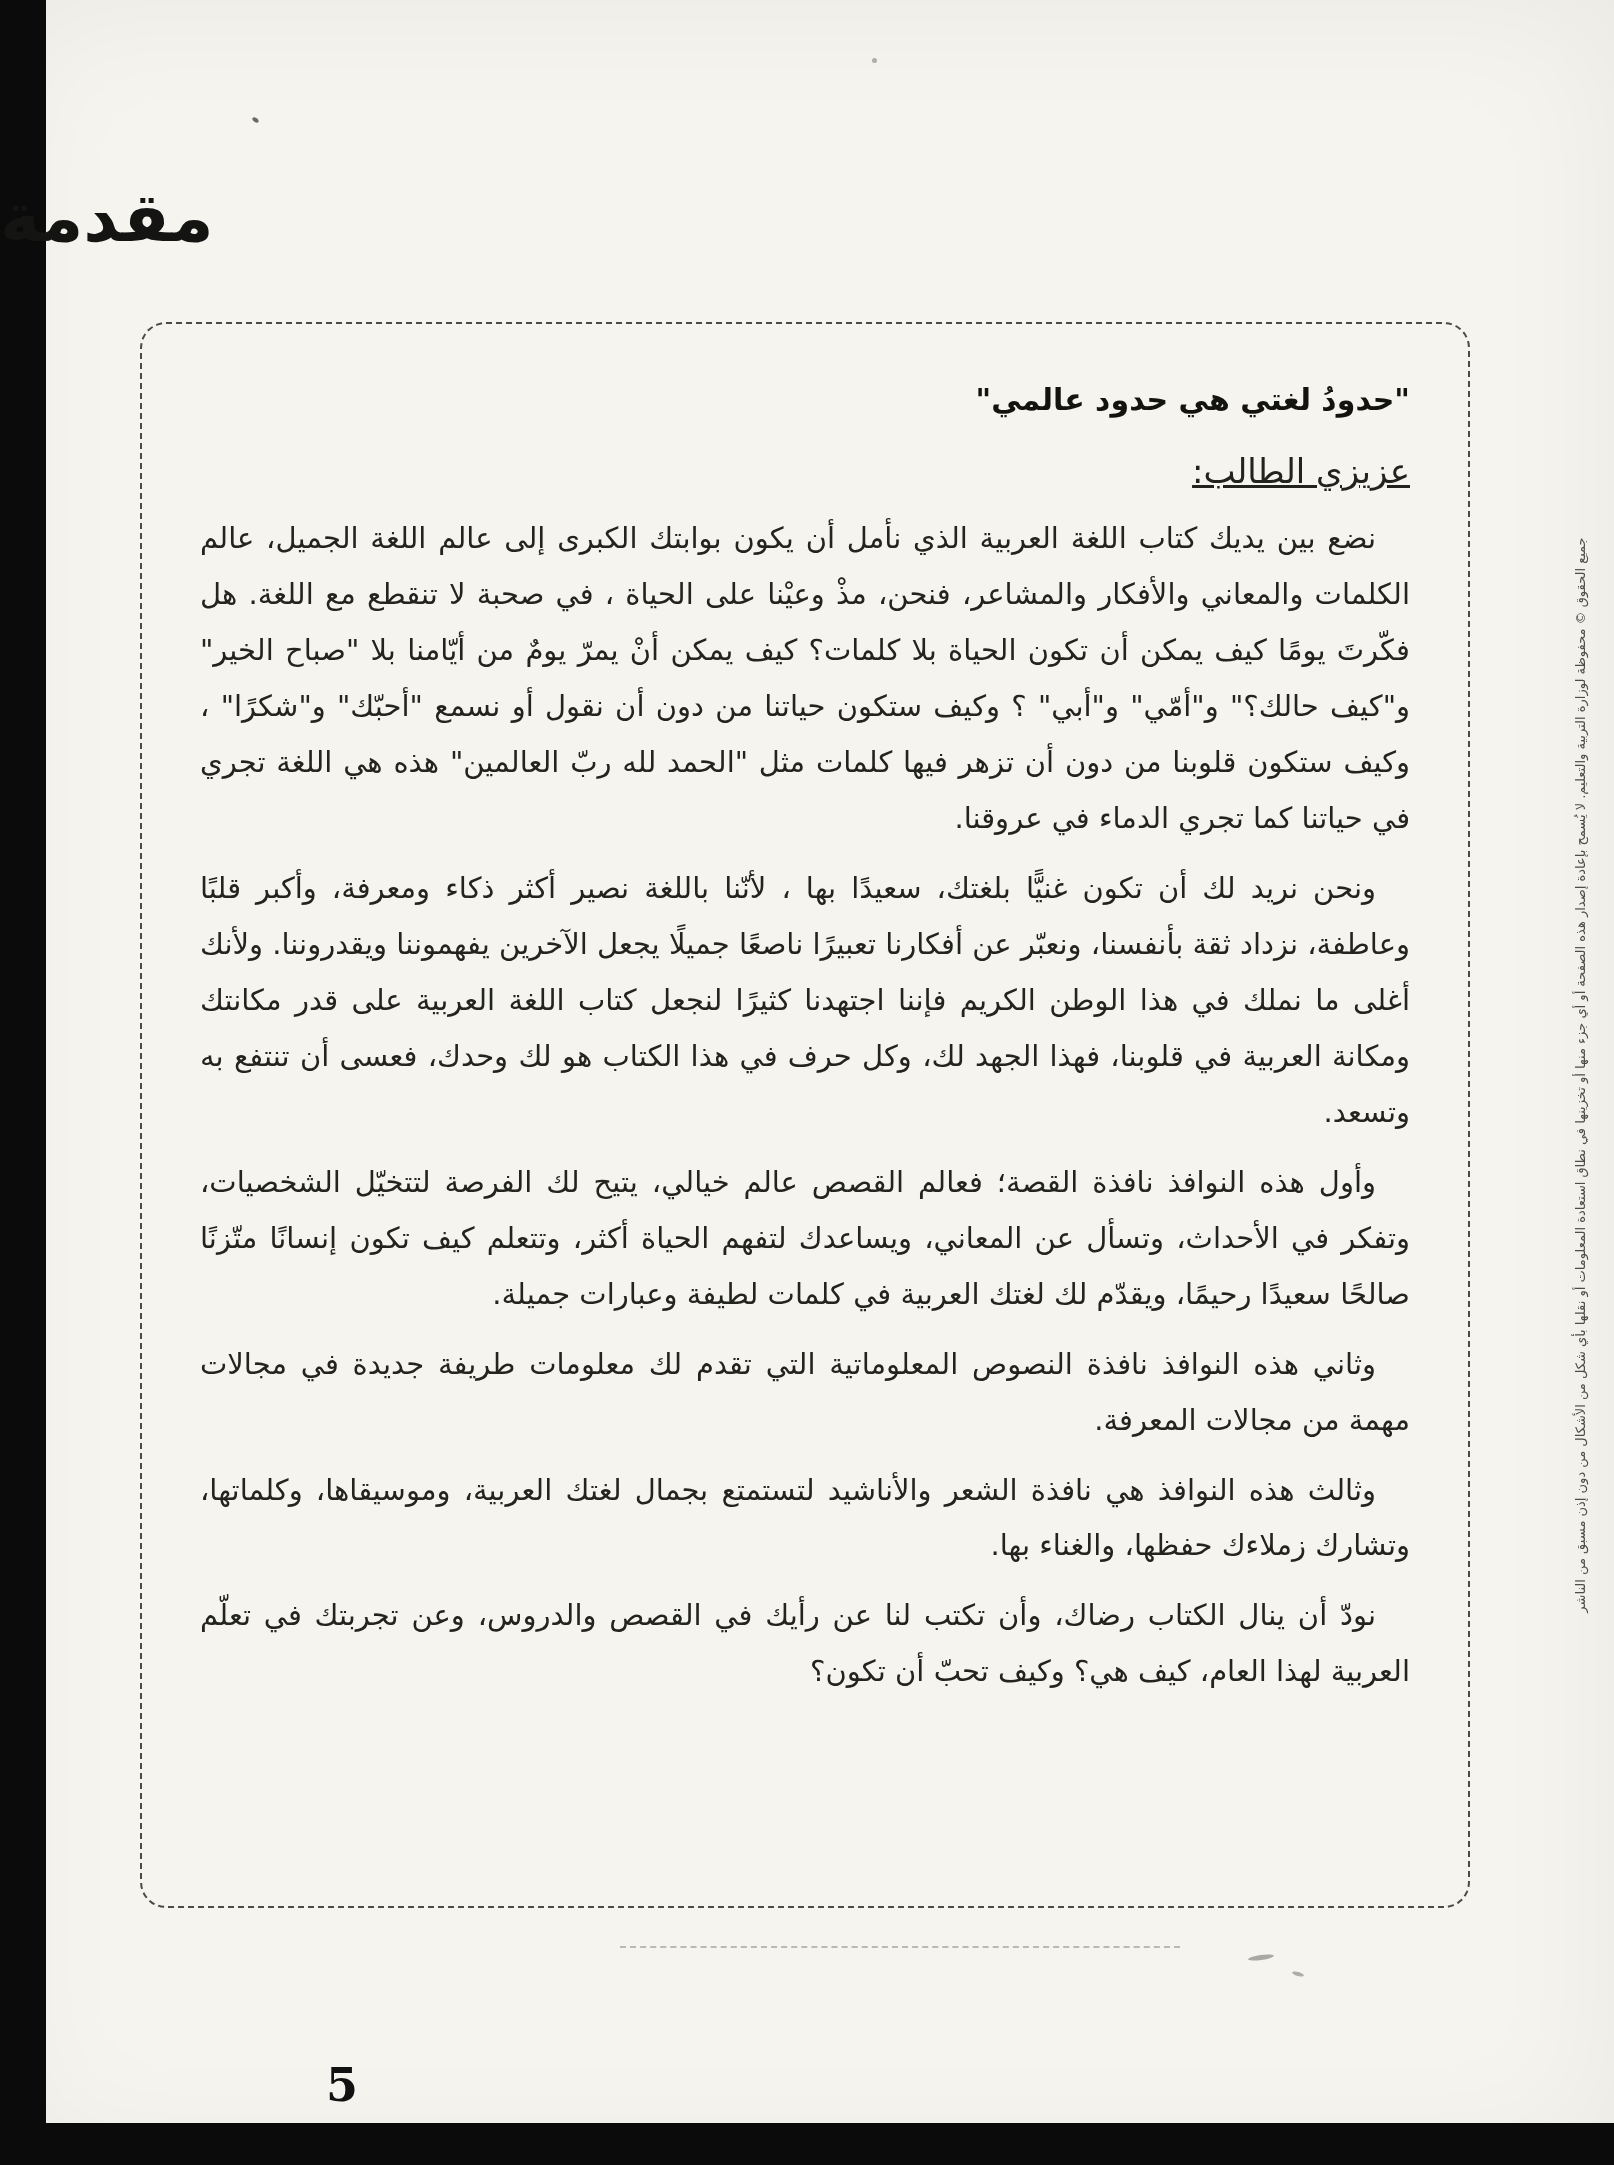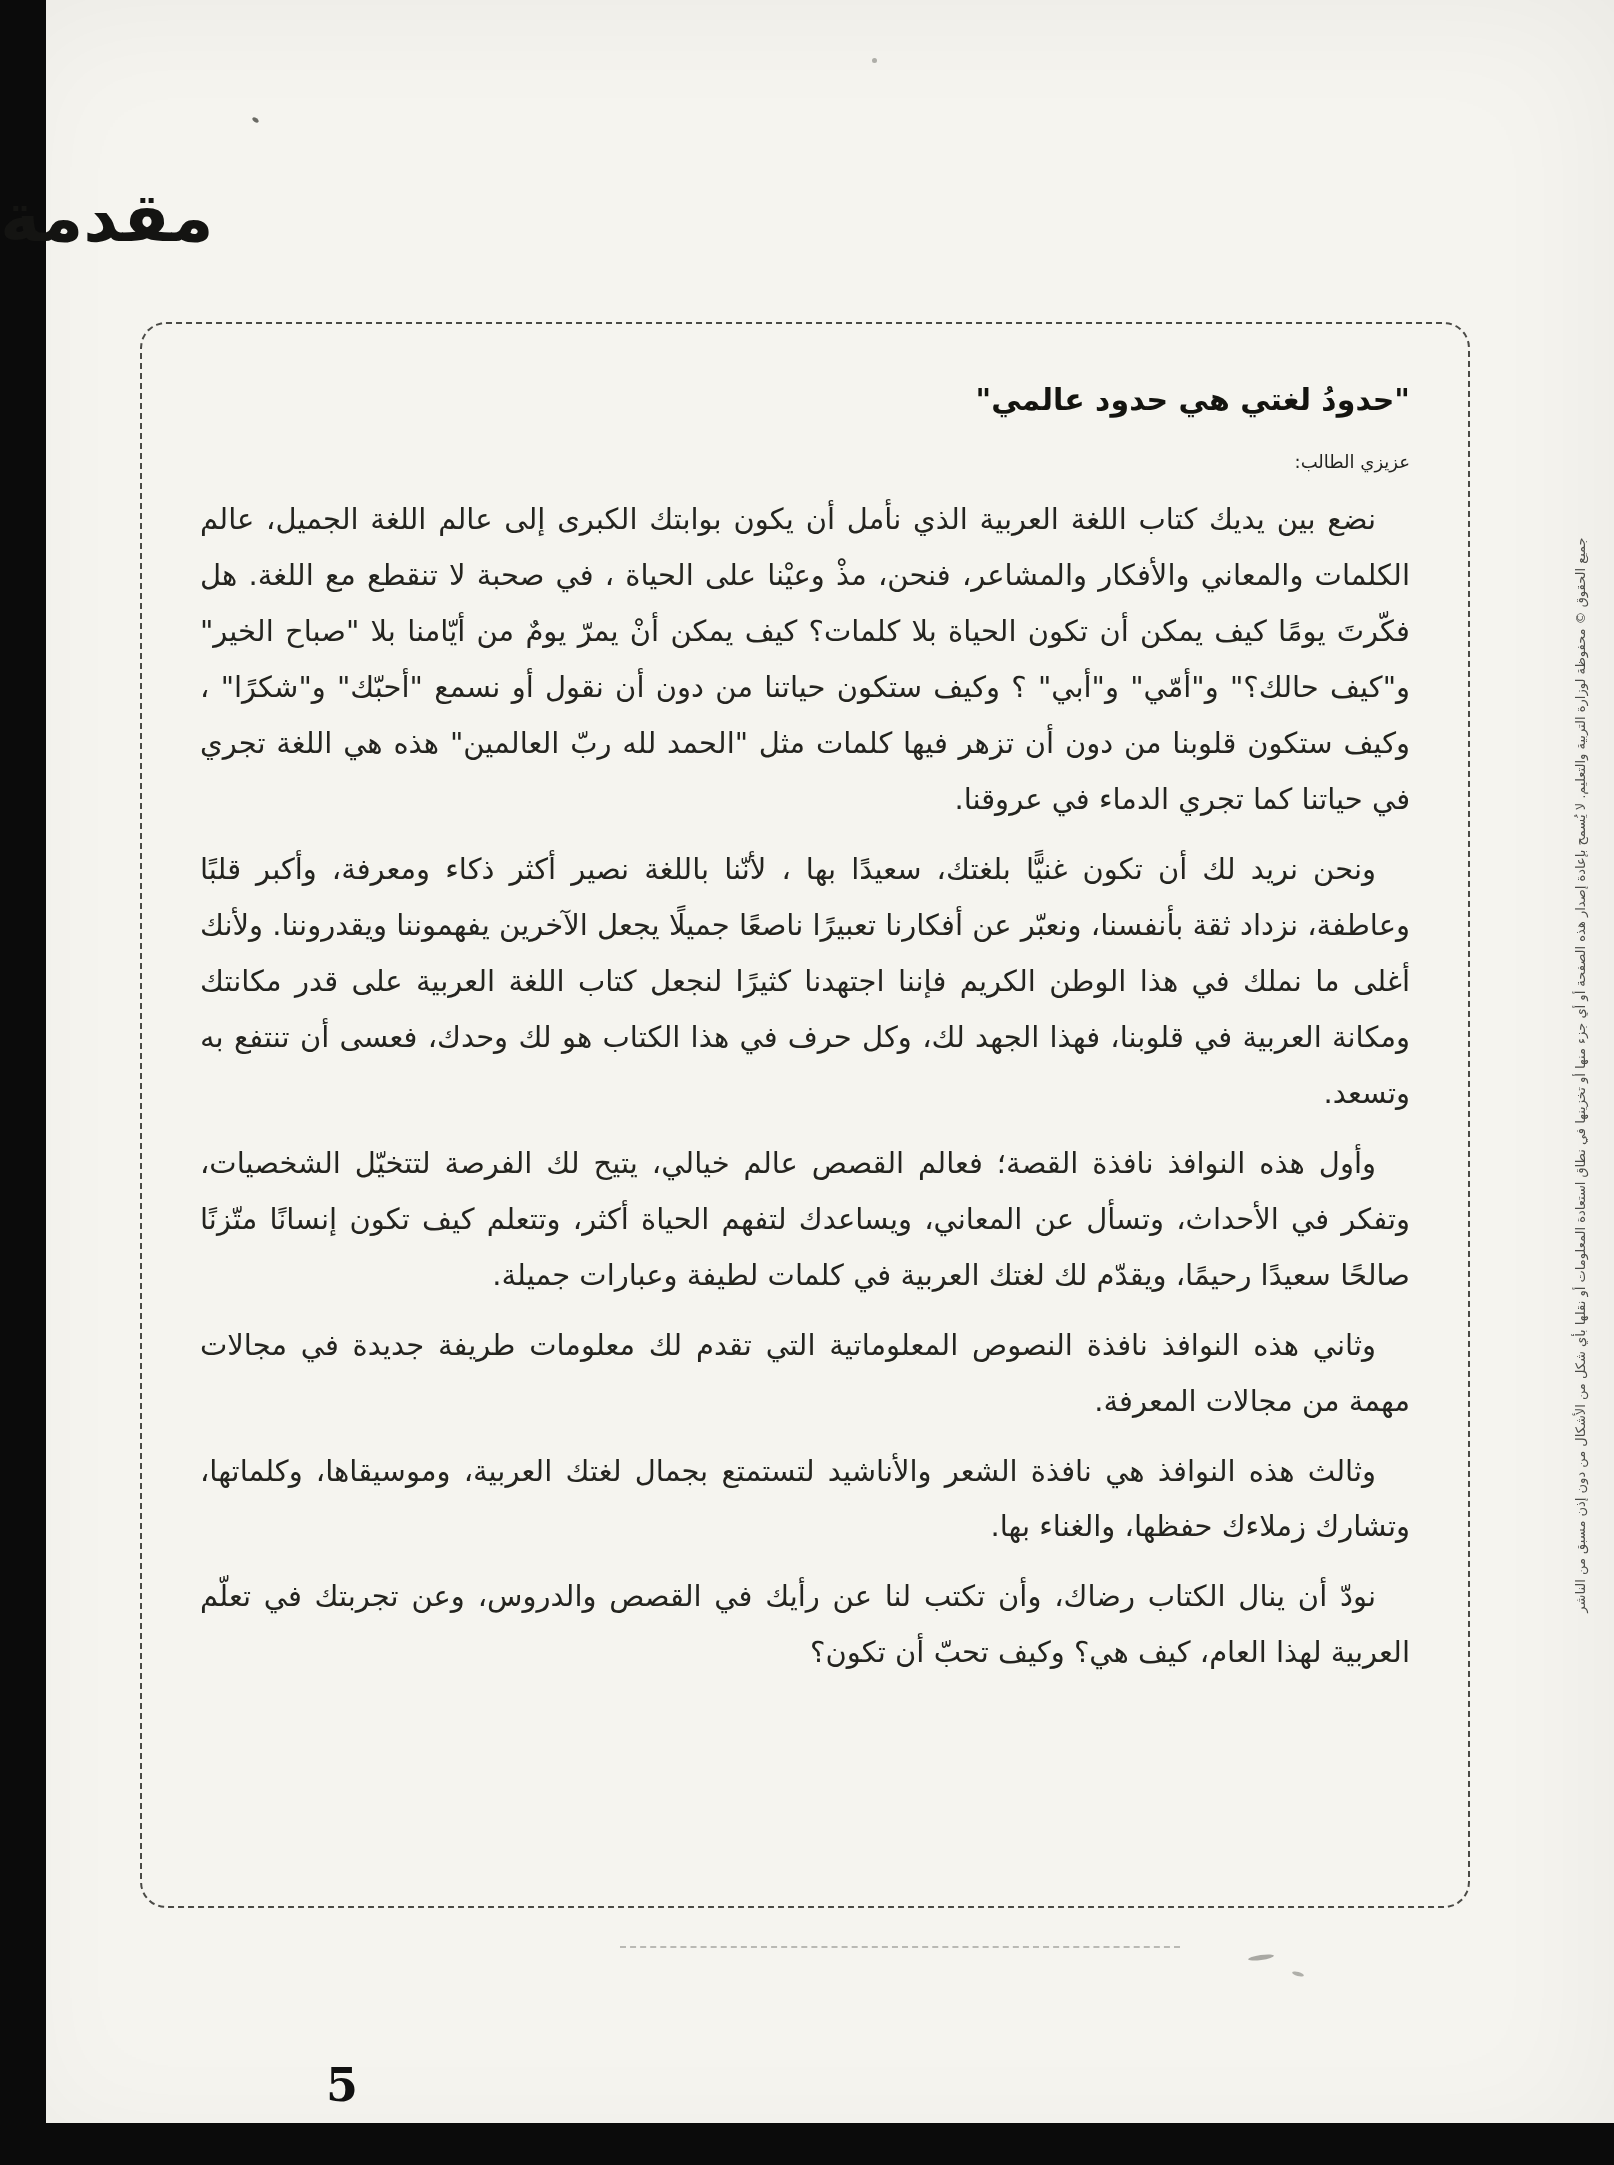--- a/index.html
+++ b/index.html
@@ -56,22 +56,23 @@
     overflow: hidden;
   }
   .quote {
     margin: 6px 0 34px 0;
     font-size: 30px;
     font-weight: bold;
     color: #14140f;
   }
   .salutation {
     margin: 0 0 20px 0;
-    font-size: 18px;
+    font-size: 34px;
     color: #22221e;
+    text-decoration: underline;
   }
   .para {
     margin: 0 0 14px 0;
     font-size: 29px;
     line-height: 1.93;
     text-align: justify;
     text-indent: 34px;
     color: #24241f;
   }
   .copyright-vertical {

